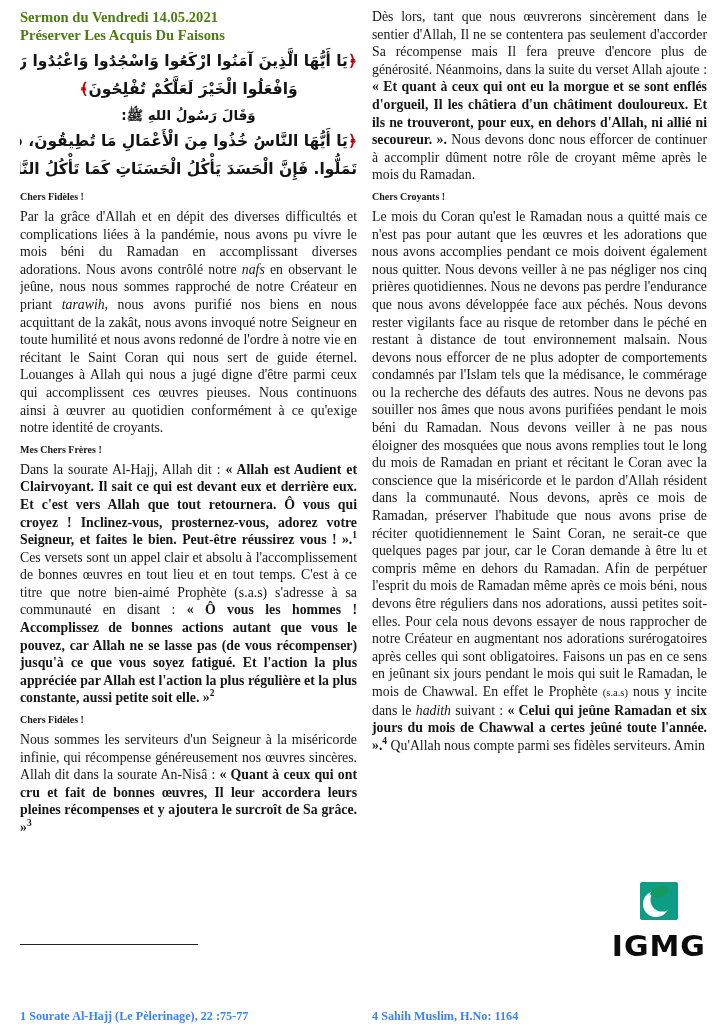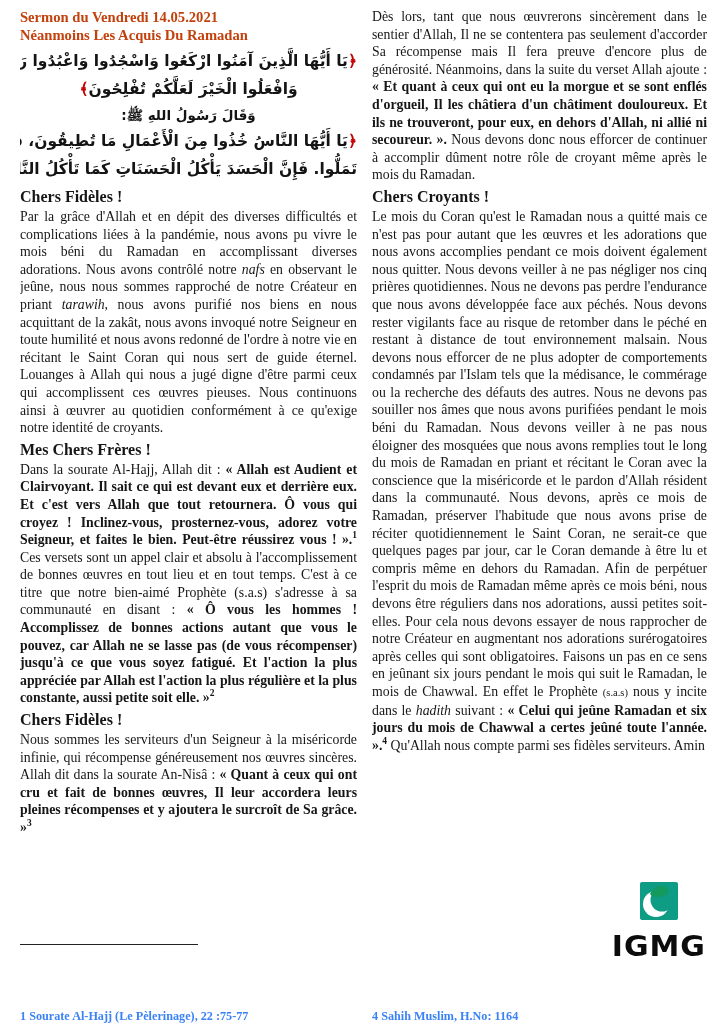--- a/index.html
+++ b/index.html
@@ -23,36 +23,36 @@
     position: absolute;
     left: 372px; top: 8px;
     width: 335px;
     max-height: 932px;
     overflow: hidden;
   }
   .header-line {
     font-weight: bold;
     font-size: 14.6px;
     line-height: 18px;
-    color: #c2410c;
+    color: #4d7c0f;
   }
   .arabic {
     direction: rtl;
     text-align: center;
     font-family: "DejaVu Sans", sans-serif;
     font-weight: bold;
     margin: 3px 0 5px 0;
     color: #141414;
   }
   .ar-line { white-space: nowrap; }
   .ar-big   { font-size: 15.5px; line-height: 28px; }
   .ar-small { font-size: 13.5px; line-height: 24px; }
   .heading {
     font-weight: bold;
-    font-size: 16px;
+    font-size: 10px;
     line-height: 18px;
     margin: 4px 0 2px 0;
   }
   .para {
     margin: 0;
     font-size: 13.8px;
     line-height: 17.6px;
     text-align: justify;
   }
   .seg-n  { }
@@ -103,21 +103,21 @@
   }
 </style>
 </head>
 <body>
 
 <div class="page">
 
   <div class="col-left">
     <div class="header">
       <div class="header-line">Sermon du Vendredi 14.05.2021</div>
-      <div class="header-line">Néanmoins Les Acquis Du Ramadan</div>
+      <div class="header-line">Préserver Les Acquis Du Faisons</div>
     </div>
     <div class="arabic" id="arabic">
         <div class="ar-line ar-big"><span class="seg-red">﴿</span><span class="seg-n">يَا أَيُّهَا الَّذِينَ آمَنُوا ارْكَعُوا وَاسْجُدُوا وَاعْبُدُوا رَبَّكُمْ</span></div>
         <div class="ar-line ar-big"><span class="seg-n">وَافْعَلُوا الْخَيْرَ لَعَلَّكُمْ تُفْلِحُونَ</span><span class="seg-red">﴾</span></div>
         <div class="ar-line ar-small"><span class="seg-n">وَقَالَ رَسُولُ اللهِ ﷺ:</span></div>
         <div class="ar-line ar-big"><span class="seg-red">﴿</span><span class="seg-n">يَا أَيُّهَا النَّاسُ خُذُوا مِنَ الْأَعْمَالِ مَا تُطِيقُونَ، فَإِنَّ اللَّهَ لَا يَمَلُّ حَتَّى</span></div>
         <div class="ar-line ar-big"><span class="seg-n">تَمَلُّوا. فَإِنَّ الْحَسَدَ يَأْكُلُ الْحَسَنَاتِ كَمَا تَأْكُلُ النَّارُ الْحَطَبَ</span></div>
       </div>
     <div id="left-blocks">
         <div class="heading">Chers Fidèles !</div>

